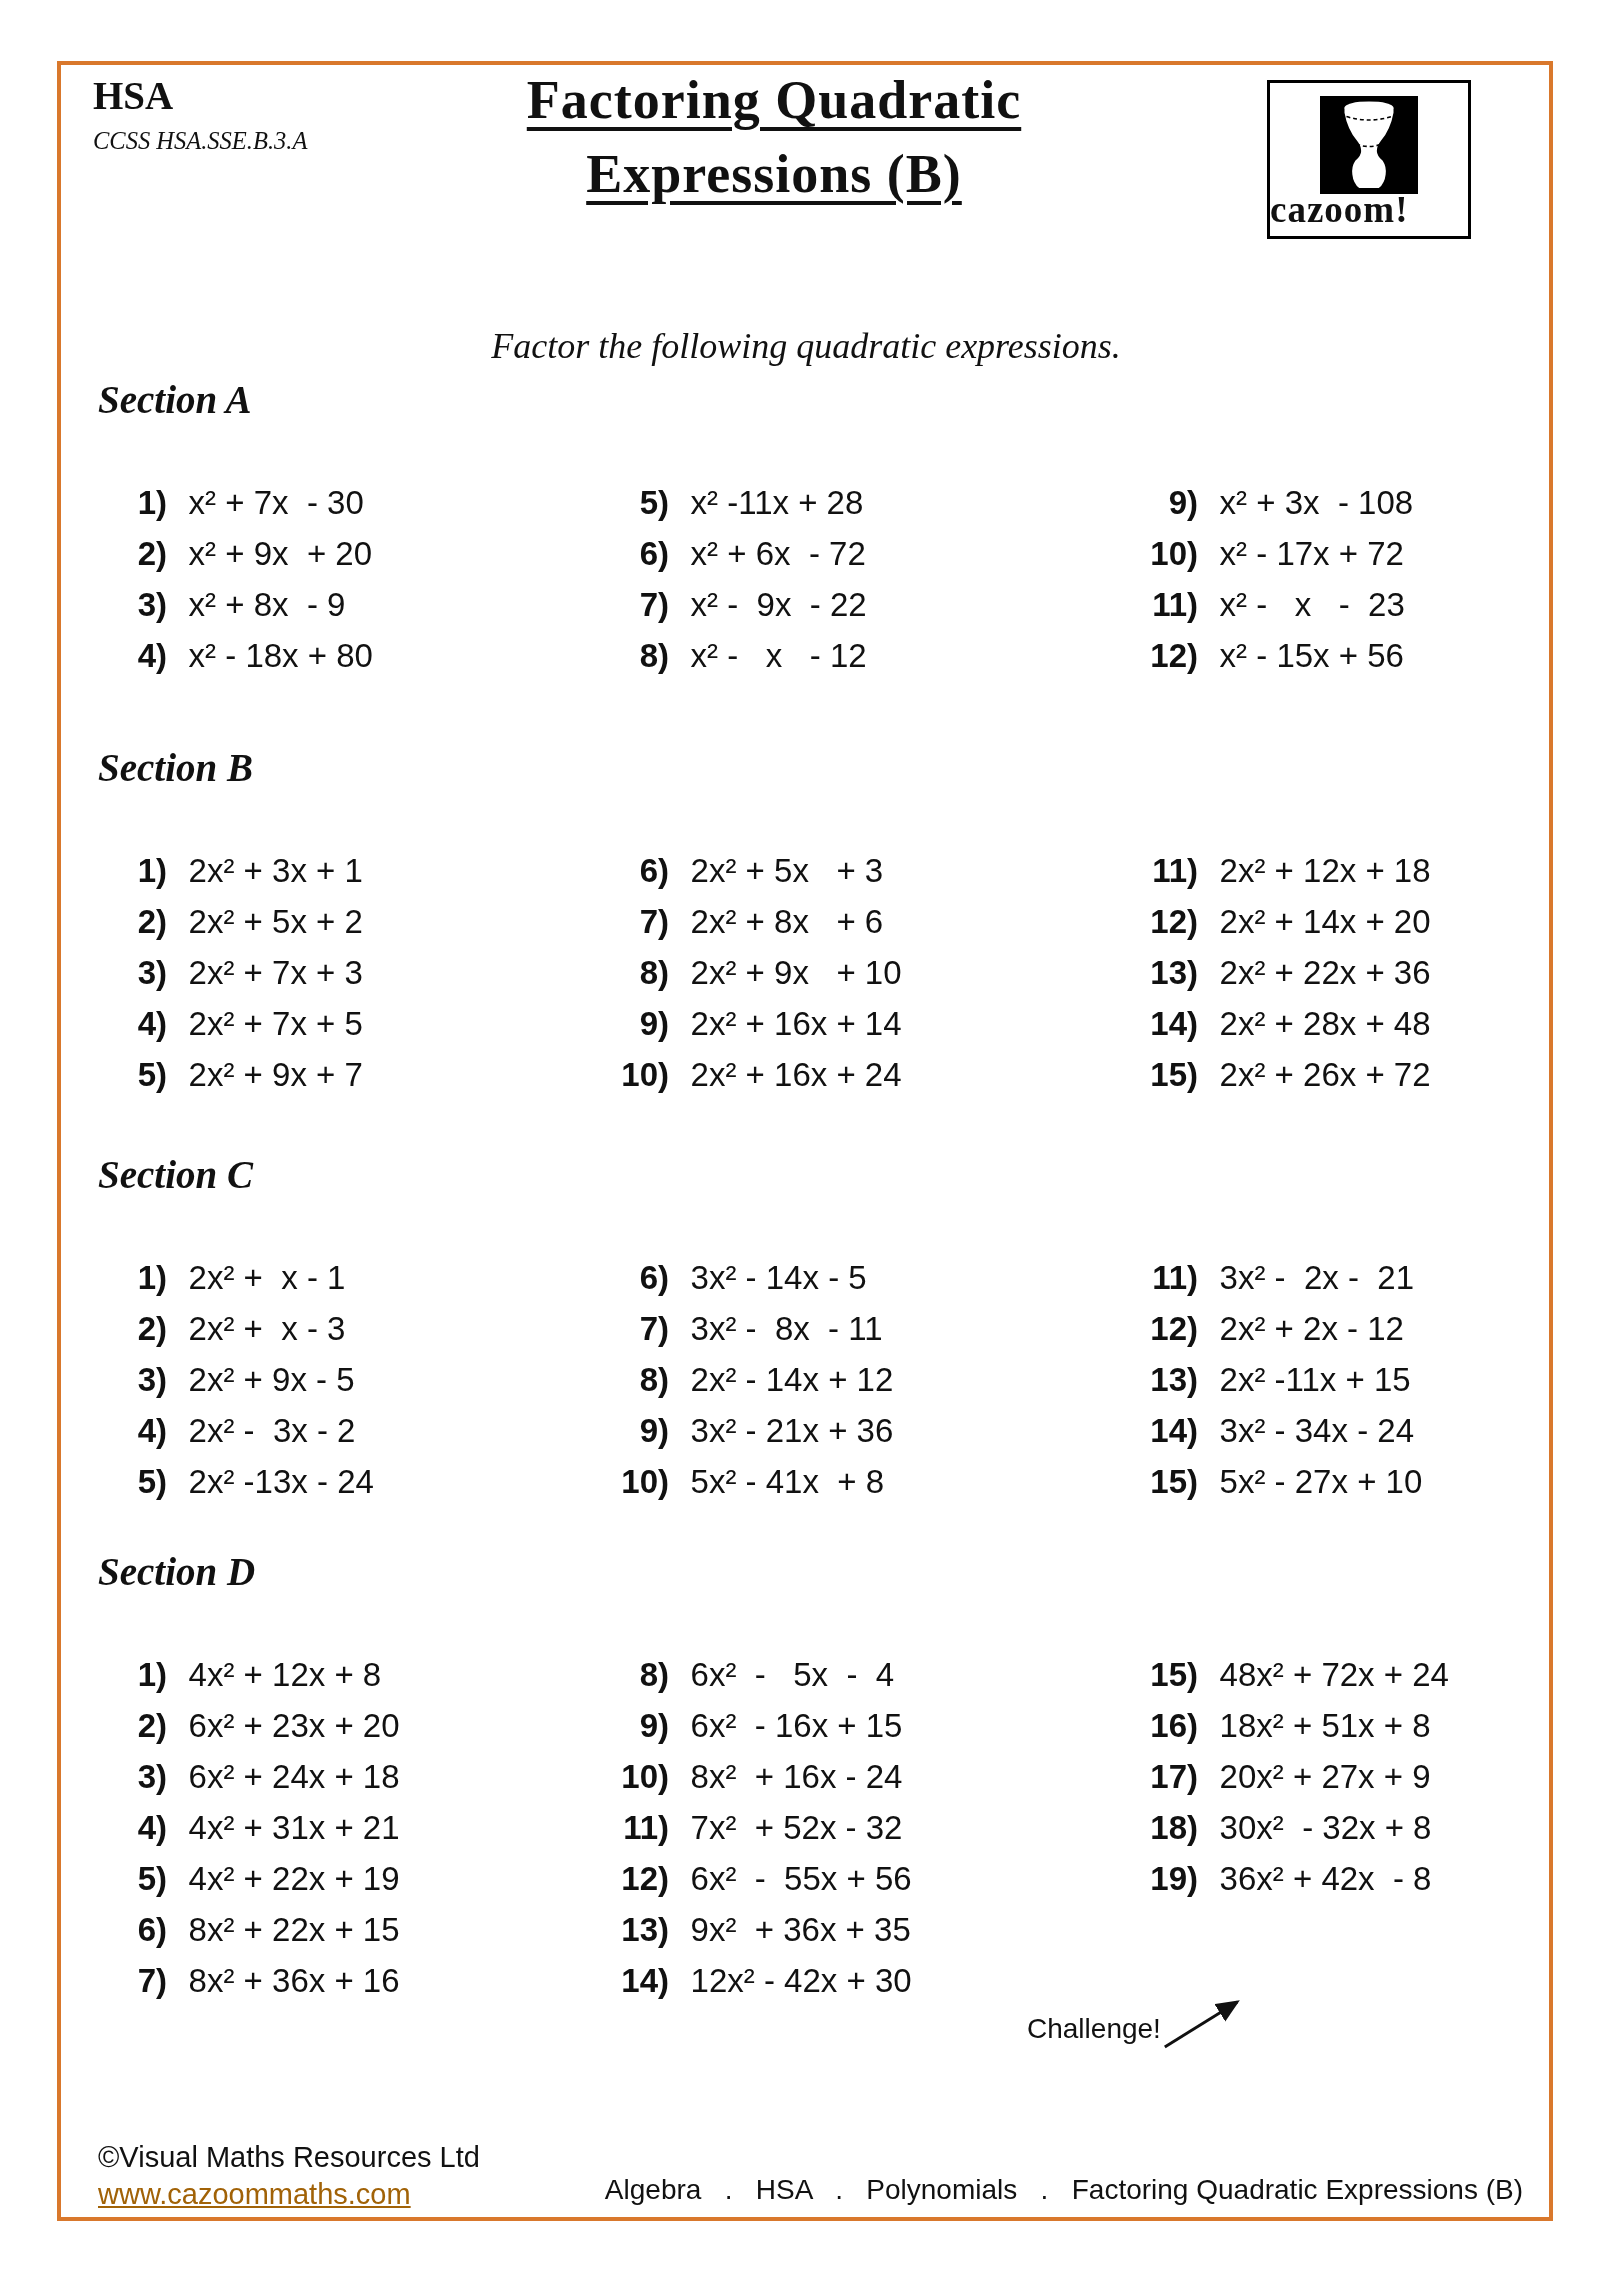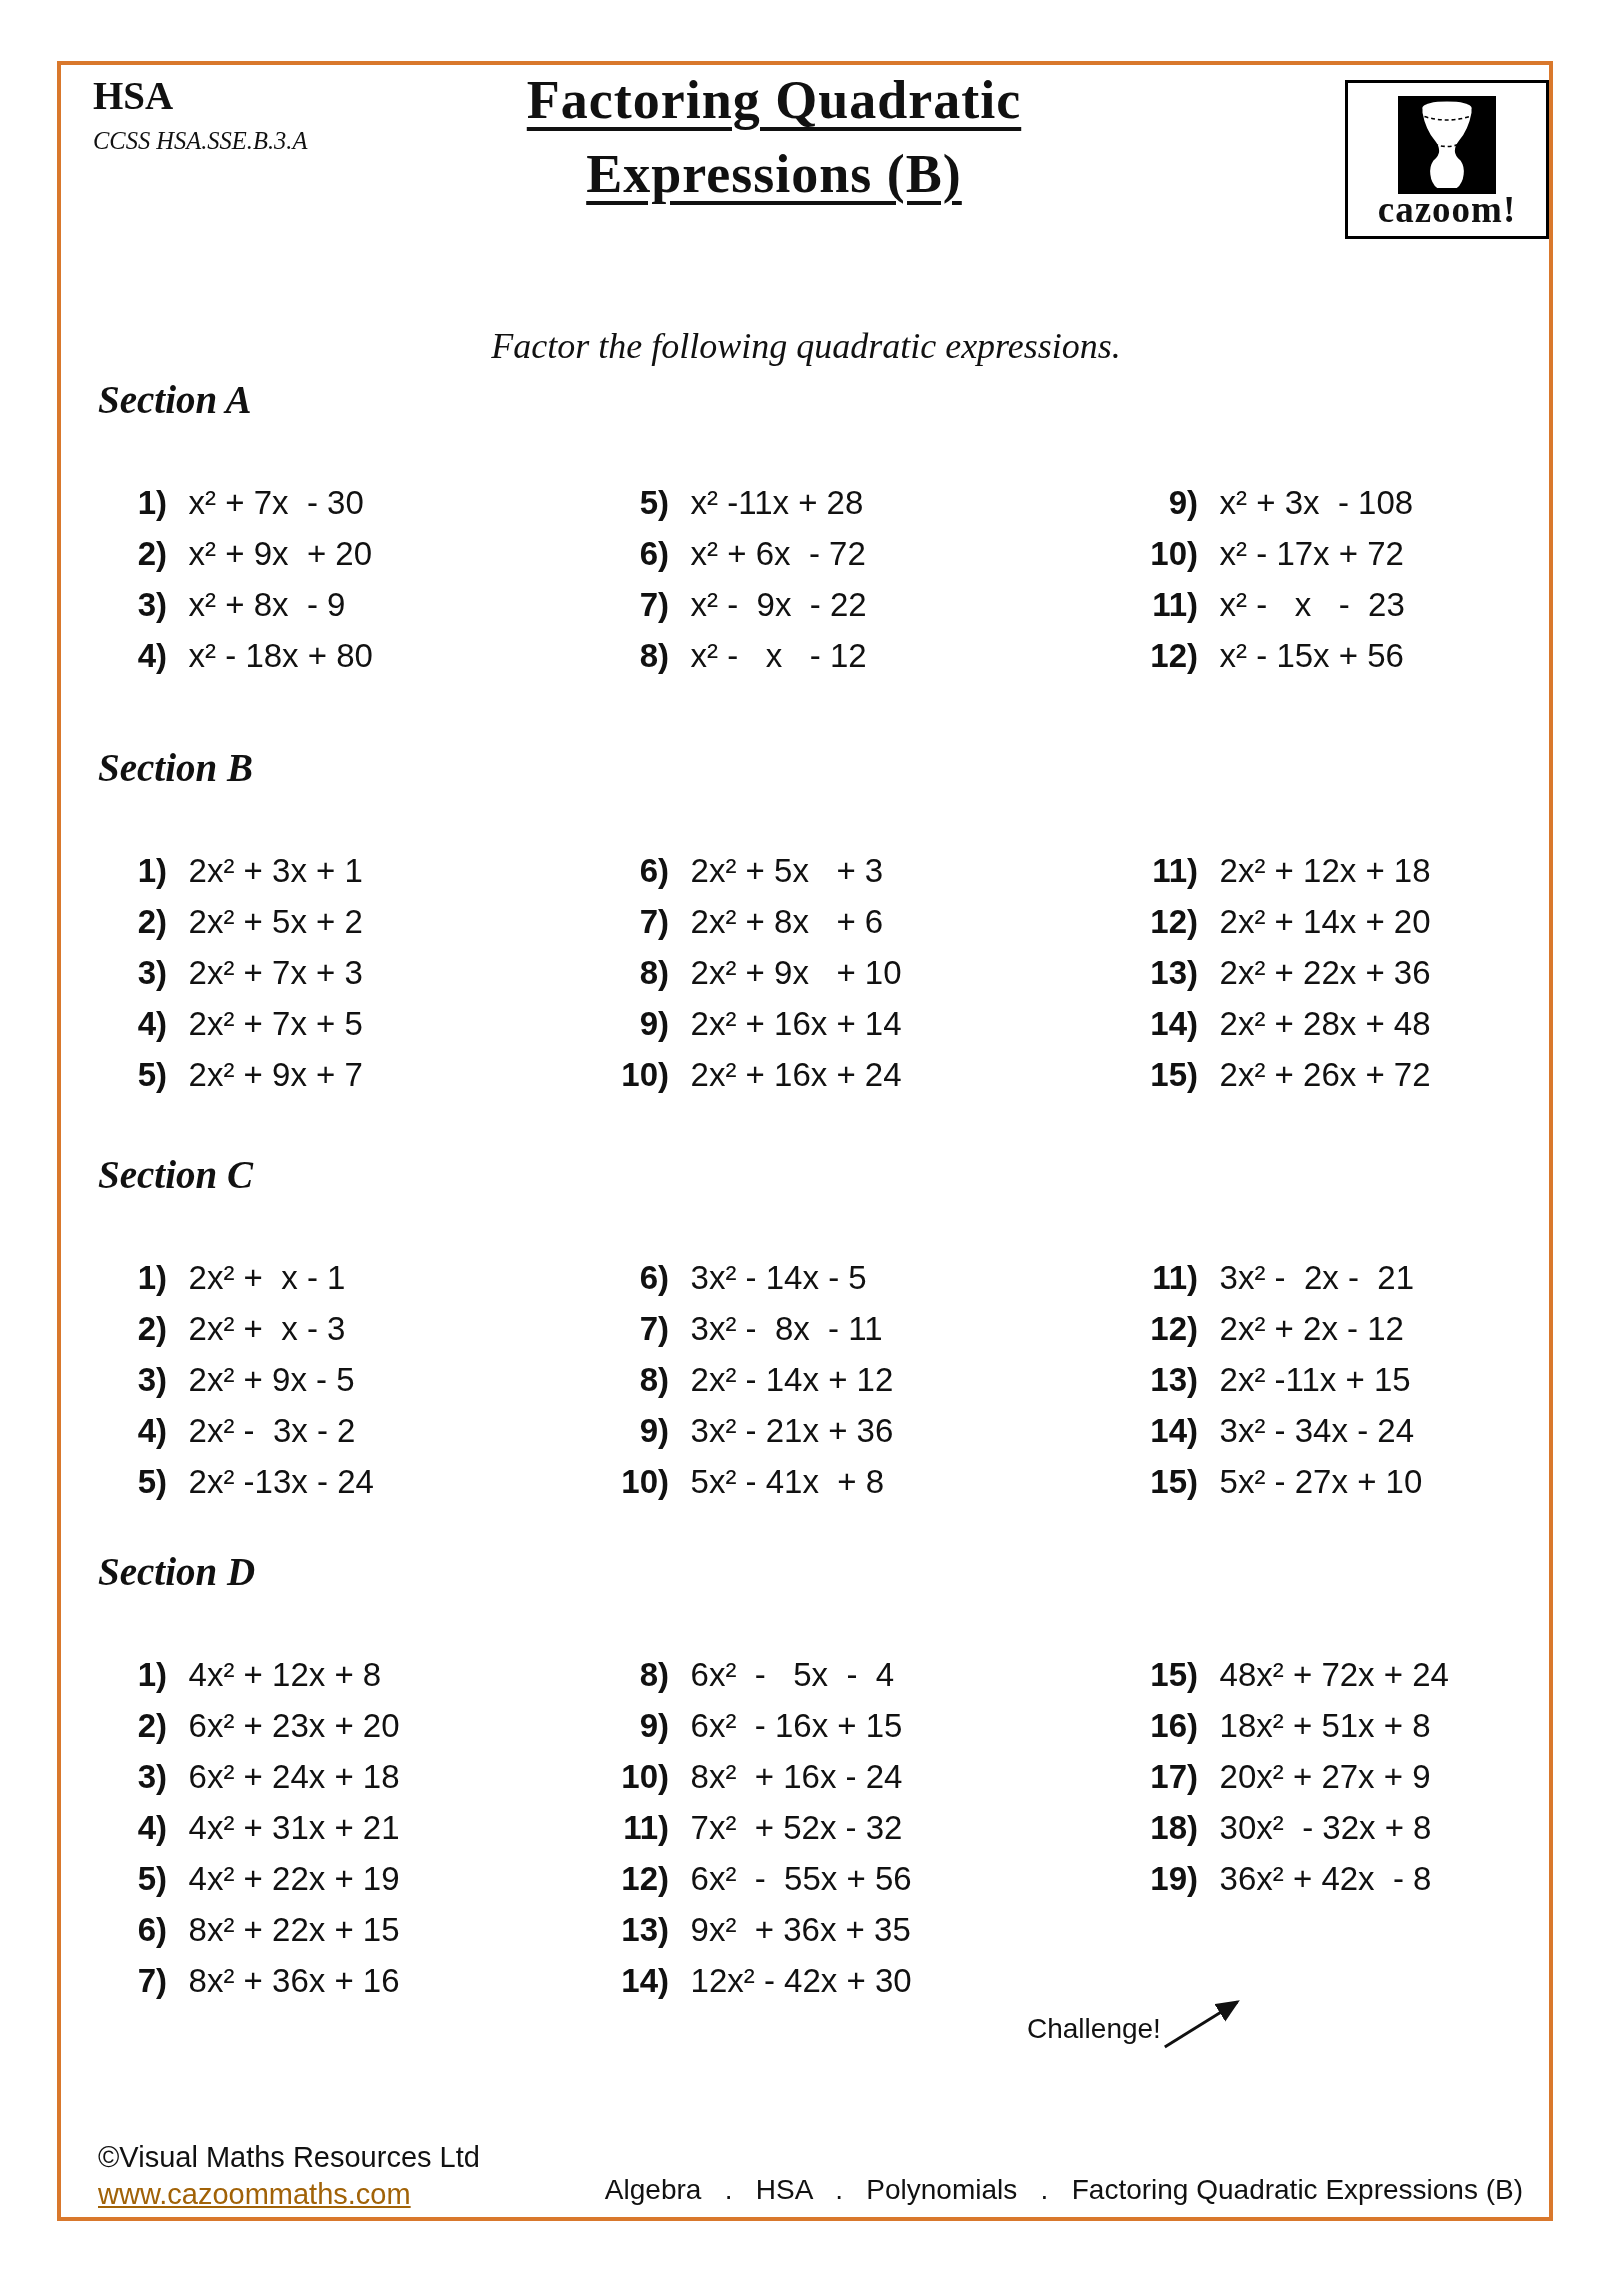--- a/index.html
+++ b/index.html
@@ -10,22 +10,22 @@
   
   .hsa{position:absolute;left:93px;top:73px;
        font-family:"Liberation Serif",serif;font-size:39px;font-weight:600;}
   .ccss{position:absolute;left:93px;top:127px;
         font-family:"Liberation Serif",serif;font-style:italic;font-size:24.5px;}
   .title{position:absolute;left:235px;top:63px;width:1078px;text-align:center;
          font-family:"Liberation Serif",serif;font-weight:bold;font-size:54px;
          line-height:74px;letter-spacing:1px;}
   .title-line{text-decoration:underline;text-decoration-thickness:3.9px;text-underline-offset:8.8px;}
   
-  .logo{position:absolute;left:1345px;top:80px;width:198px;height:153px;
-        border:3.9px solid #000;background:#fff;text-align:center;}
+  .logo{position:absolute;left:1267px;top:80px;width:198px;height:153px;
+        border:3.9px solid #000;background:#fff;text-align:left;}
   .logo svg{width:98px;height:98px;margin-top:12.7px;display:block;margin-left:auto;margin-right:auto;}
   .logo-text{font-family:"Liberation Serif",serif;font-weight:bold;font-size:37px;
              margin-top:-5.9px;letter-spacing:1px;}
   
   .instruction{position:absolute;left:57px;top:325px;width:1498px;text-align:center;
                font-family:"Liberation Serif",serif;font-style:italic;font-size:36px;}
   
   .qsection{position:absolute;left:0;width:1621px;}
   .sec-a{top:377px}.sec-b{top:745px}.sec-c{top:1152px}.sec-d{top:1549px}
   .sec-head{margin:0 0 0 98px;font-family:"Liberation Serif",serif;

